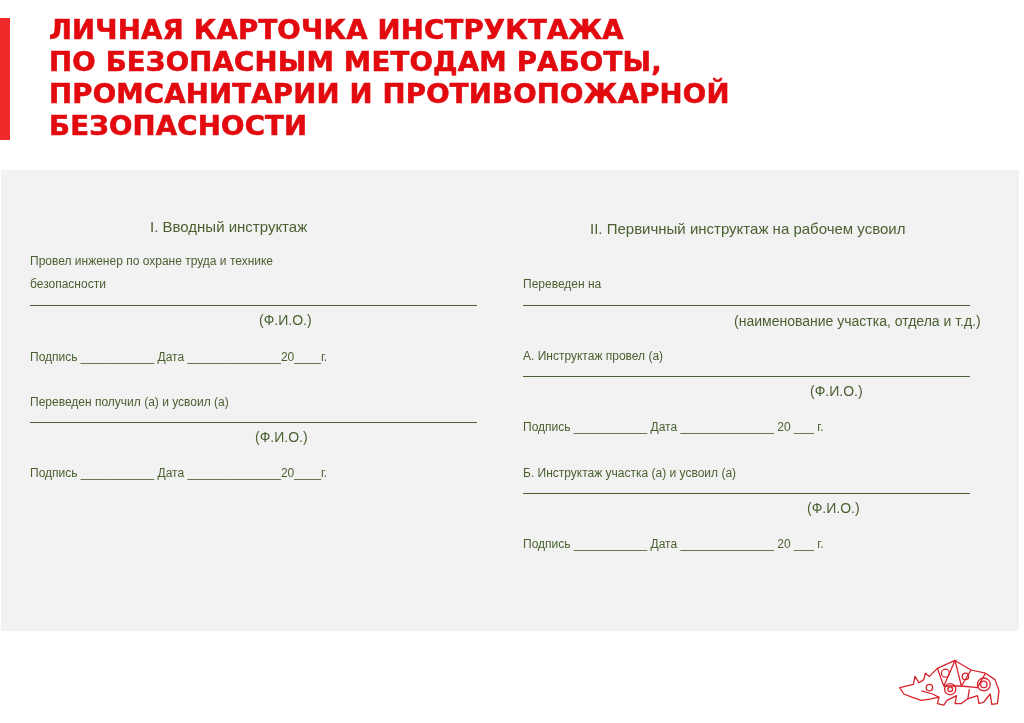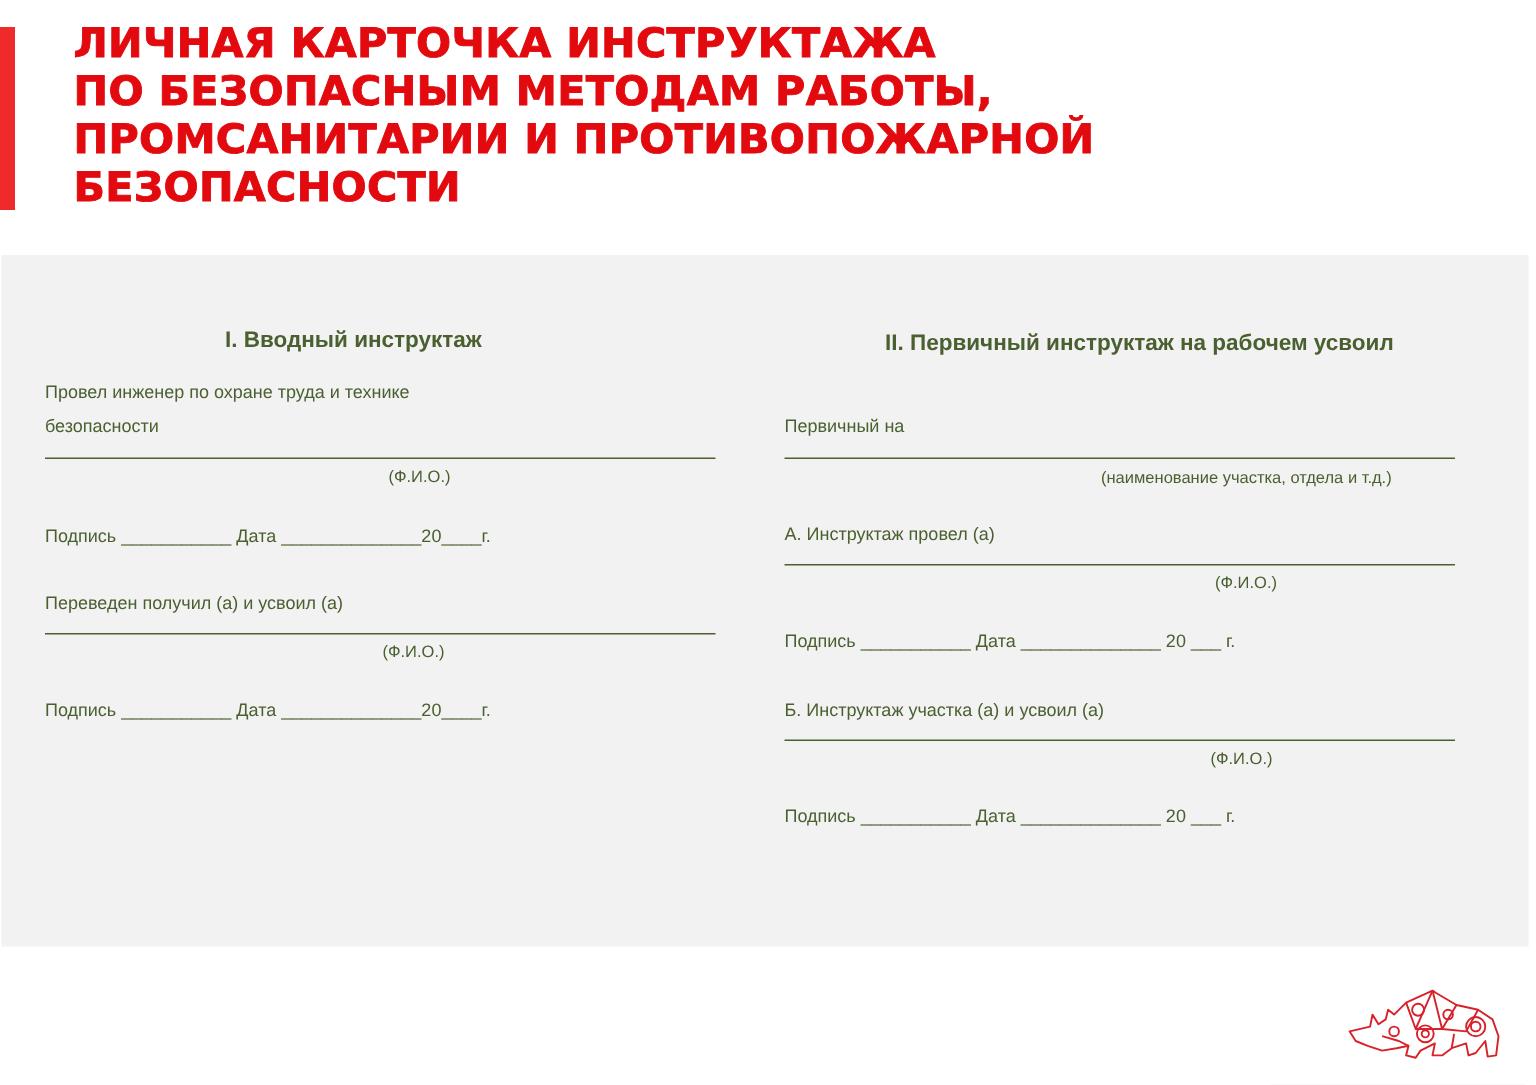--- a/index.html
+++ b/index.html
@@ -21,24 +21,24 @@
       -webkit-text-stroke: 0.6px #e20a0e;
     }
     .title span { display: block; }
     .panel {
       position: absolute; left: 1px; top: 170px; width: 1018px; height: 461px;
       background: #f2f2f2;
     }
     .col { position: absolute; color: #4a6030; font-family: "Liberation Sans", sans-serif; }
     .col-left { left: 30px; top: 218px; width: 450px; }
     .col-right { left: 523px; top: 218px; width: 450px; }
-    .heading { font-weight: bold; font-size: 15px; margin: 0; position: absolute; white-space: nowrap; }
+    .heading { font-weight: normal; font-size: 15px; margin: 0; position: absolute; white-space: nowrap; }
     .line { position: absolute; font-size: 12px; white-space: nowrap; left: 0; margin-top: 12px; }
     .rule { position: absolute; left: 0; border-bottom: 1px solid #4a6030; }
-    .caption { position: absolute; font-size: 11px; white-space: nowrap; }
+    .caption { position: absolute; font-size: 14px; white-space: nowrap; }
     .logo { position: absolute; left: 895px; top: 638px; width: 120px; height: 80px; }
   </style>
 </head>
 <body>
 
 <div class="accent-bar"></div>
 
 <h1 class="title">
   <span>ЛИЧНАЯ КАРТОЧКА ИНСТРУКТАЖА</span>
   <span>ПО БЕЗОПАСНЫМ МЕТОДАМ РАБОТЫ,</span>
@@ -56,21 +56,21 @@
   <div class="caption" style="left:229px; top:94px;">(Ф.И.О.)</div>
   <div class="line" style="top:120px;">Подпись ___________ Дата ______________20____г.</div>
   <div class="line" style="top:165px;">Переведен получил (а) и усвоил (а)</div>
   <div class="rule" style="top:204px; width:447px;"></div>
   <div class="caption" style="left:225px; top:211px;">(Ф.И.О.)</div>
   <div class="line" style="top:236px;">Подпись ___________ Дата ______________20____г.</div>
 </div>
 
 <div class="col col-right">
   <div class="heading" style="left:67px; top:2px;">II. Первичный инструктаж на рабочем усвоил</div>
-  <div class="line" style="top:47px;">Первичный на</div>
+  <div class="line" style="top:47px;">Переведен на</div>
   <div class="rule" style="top:87px; width:447px;"></div>
   <div class="caption" style="left:211px; top:95px;">(наименование участка, отдела и т.д.)</div>
   <div class="line" style="top:119px;text-align:right;">А. Инструктаж провел (а)</div>
   <div class="rule" style="top:158px; width:447px;"></div>
   <div class="caption" style="left:287px; top:165px;">(Ф.И.О.)</div>
   <div class="line" style="top:190px;">Подпись ___________ Дата ______________ 20 ___ г.</div>
   <div class="line" style="top:236px;">Б. Инструктаж участка (а) и усвоил (а)</div>
   <div class="rule" style="top:275px; width:447px;"></div>
   <div class="caption" style="left:284px; top:282px;">(Ф.И.О.)</div>
   <div class="line" style="top:307px;">Подпись ___________ Дата ______________ 20 ___ г.</div>

